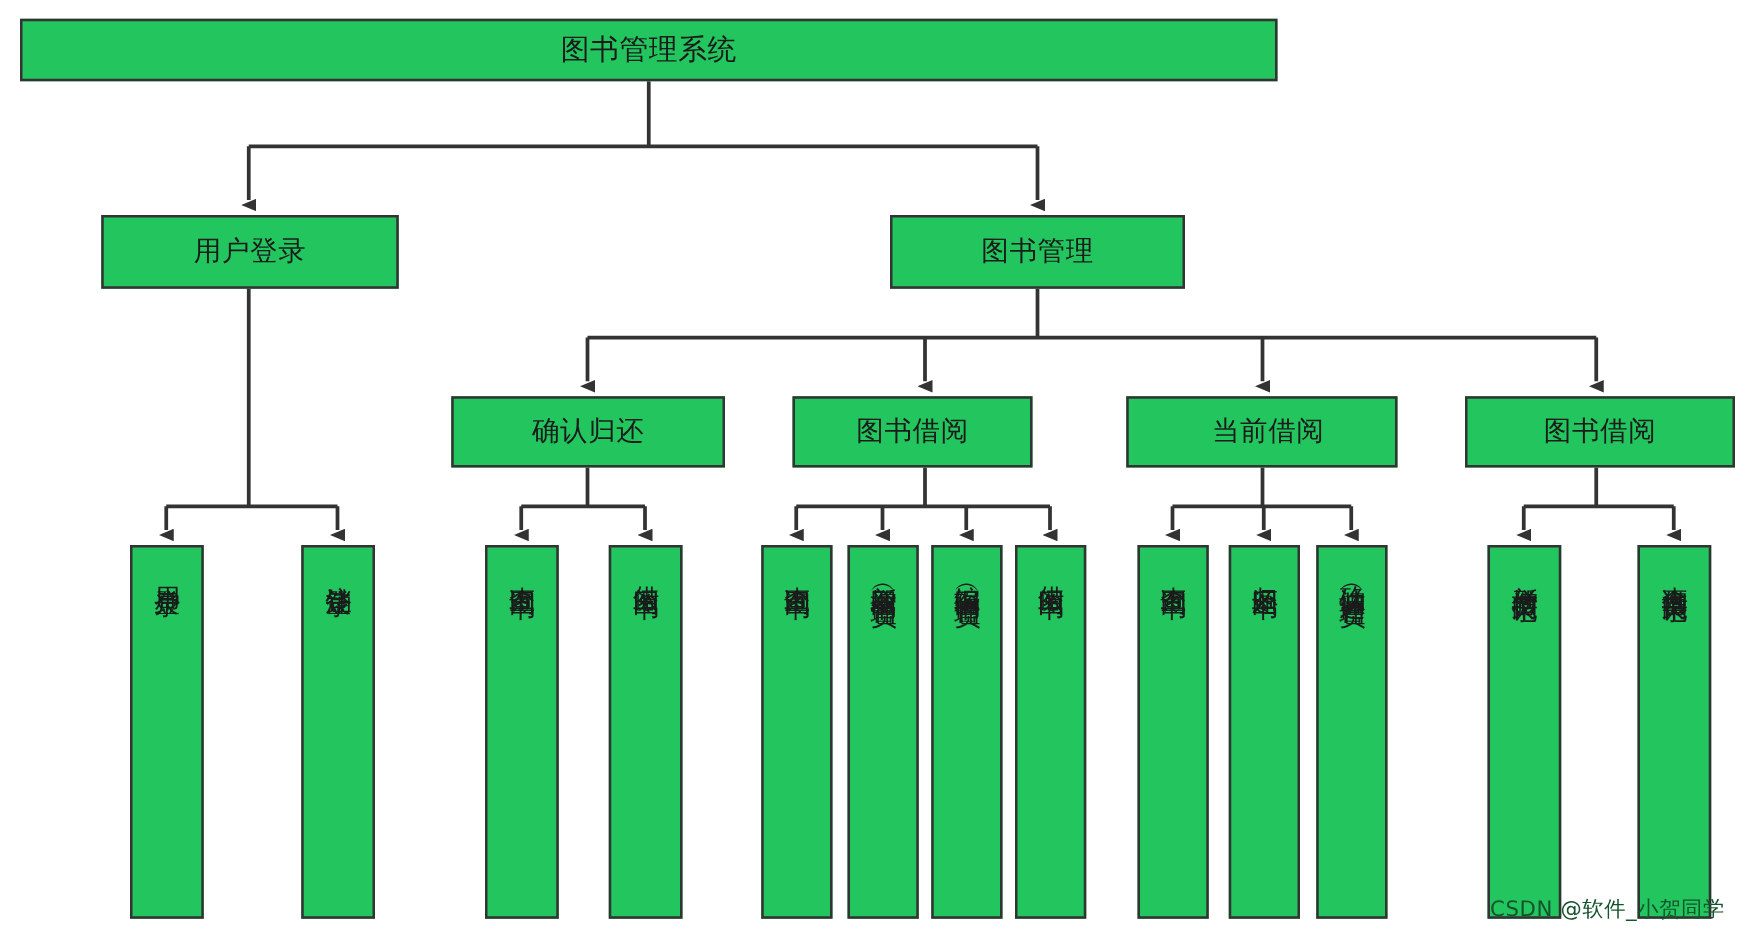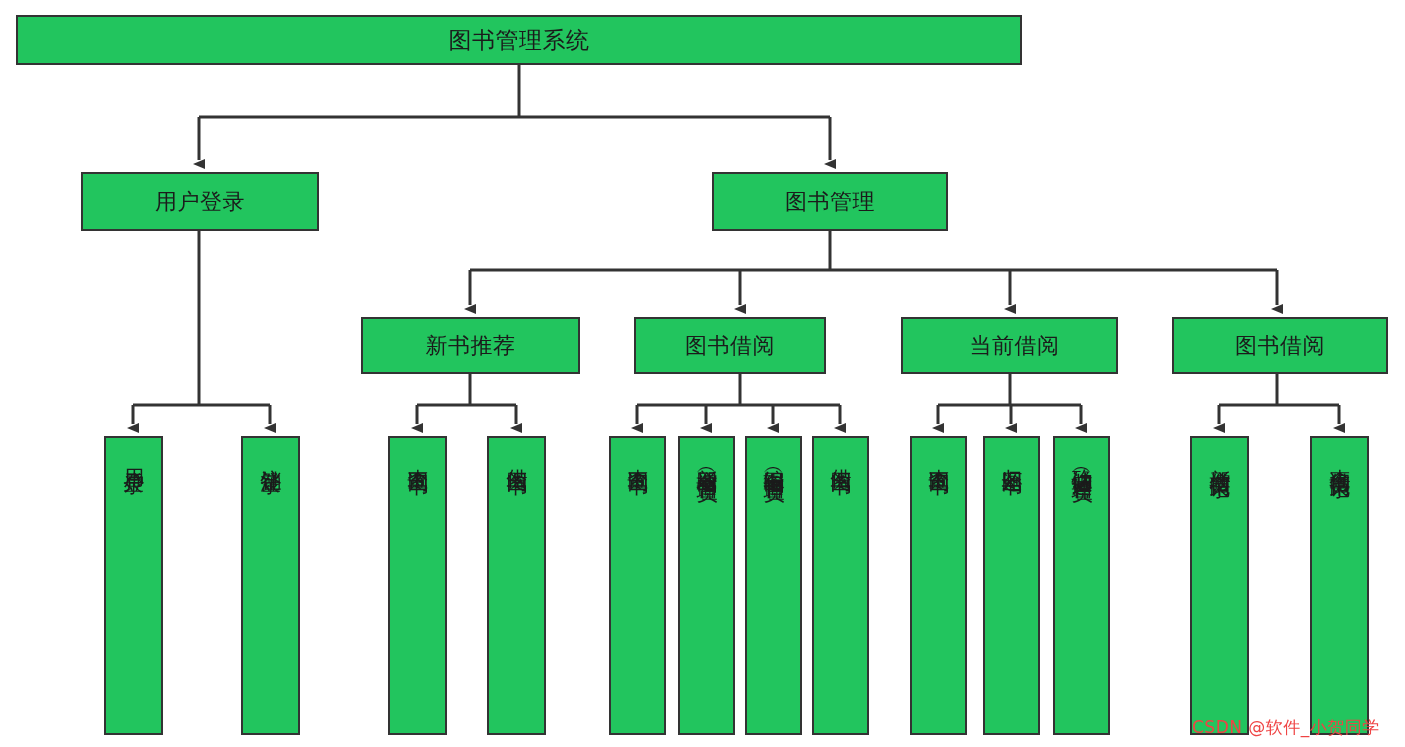--- a/index.html
+++ b/index.html
@@ -35,21 +35,21 @@
   }
   .node.v .lbl{
     writing-mode:vertical-rl;
     text-orientation:upright;
     font-size:21px;
     line-height:1.18;
     letter-spacing:2px;
   }
   .watermark{
     position:absolute;
-    color:#ef4444;
+    color:#14532d;
     font-size:17px;
     white-space:nowrap;
     letter-spacing:0.5px;
     pointer-events:none;
   }
 </style>
 </head>
 <body>
 
 <div id="stage">
@@ -101,21 +101,21 @@
       <div class="node h root" style="left: 16px; top: 15px; width: 1006px; height: 50px;">
         <span class="lbl">图书管理系统</span>
       </div>
       <div class="node h lvl1" style="left: 81px; top: 172px; width: 238px; height: 59px;">
         <span class="lbl">用户登录</span>
       </div>
       <div class="node h lvl1" style="left: 712px; top: 172px; width: 236px; height: 59px;">
         <span class="lbl">图书管理</span>
       </div>
       <div class="node h lvl2" style="left: 361px; top: 317px; width: 219px; height: 57px;">
-        <span class="lbl">新书推荐</span>
+        <span class="lbl">确认归还</span>
       </div>
       <div class="node h lvl2" style="left: 634px; top: 317px; width: 192px; height: 57px;">
         <span class="lbl">图书借阅</span>
       </div>
       <div class="node h lvl2" style="left: 901px; top: 317px; width: 217px; height: 57px; padding-left: 10px;">
         <span class="lbl">当前借阅</span>
       </div>
       <div class="node h lvl2" style="left: 1172px; top: 317px; width: 216px; height: 57px;">
         <span class="lbl">图书借阅</span>
       </div>

